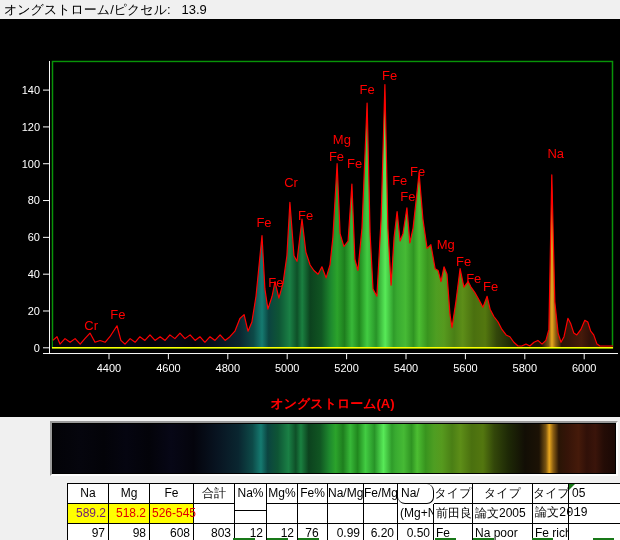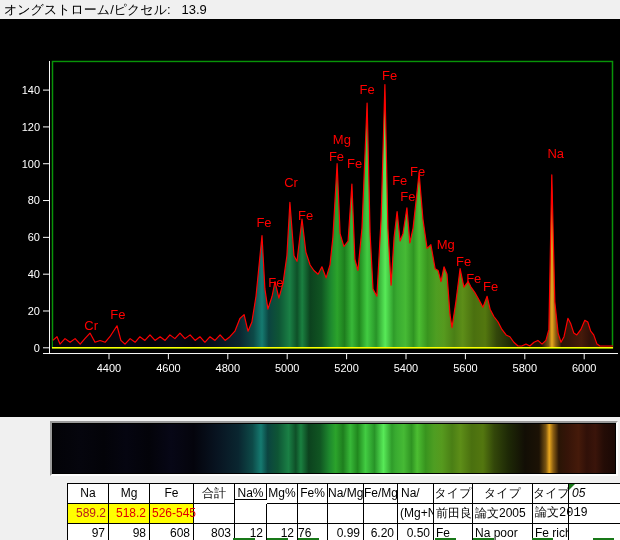--- a/index.html
+++ b/index.html
@@ -145,45 +145,46 @@
       <text x="389.66499999999996" y="83" fill="#ff0000" font-size="13" text-anchor="middle">Fe</text>
       <text x="399.763" y="193" fill="#ff0000" font-size="13" text-anchor="middle">Fe</text>
       <text x="407.782" y="210" fill="#ff0000" font-size="13" text-anchor="middle">Fe</text>
       <text x="417.58299999999997" y="184" fill="#ff0000" font-size="13" text-anchor="middle">Fe</text>
       <text x="445.798" y="260" fill="#ff0000" font-size="13" text-anchor="middle">Mg</text>
       <text x="463.618" y="278" fill="#ff0000" font-size="13" text-anchor="middle">Fe</text>
       <text x="473.716" y="296" fill="#ff0000" font-size="13" text-anchor="middle">Fe</text>
       <text x="490.645" y="304" fill="#ff0000" font-size="13" text-anchor="middle">Fe</text>
       <text x="555.688" y="165" fill="#ff0000" font-size="13" text-anchor="middle">Na</text>
     </svg>
+  <div class="abs x-axis-title">オングストローム(A)</div>
 </div>
 
 <div class="abs band-frame">
   <div class="band" style="background: linear-gradient(to right, rgb(3, 3, 7) 0%, rgb(5, 5, 13) 5%, rgb(3, 3, 8) 9%, rgb(5, 5, 16) 13%, rgb(3, 3, 9) 17%, rgb(7, 7, 22) 21%, rgb(4, 4, 12) 25%, rgb(8, 19, 32) 29%, rgb(10, 38, 48) 33%, rgb(13, 74, 72) 35.5%, rgb(21, 122, 112) 37%, rgb(11, 68, 64) 38.2%, rgb(14, 85, 53) 40%, rgb(26, 128, 69) 41.9%, rgb(14, 80, 40) 43.2%, rgb(26, 128, 64) 44.1%, rgb(12, 66, 30) 45.5%, rgb(16, 85, 34) 47.5%, rgb(30, 138, 46) 49.2%, rgb(43, 163, 43) 50.3%, rgb(30, 126, 30) 51.6%, rgb(56, 184, 56) 52.9%, rgb(32, 136, 30) 54.2%, rgb(66, 204, 66) 55.6%, rgb(40, 148, 40) 57.2%, rgb(88, 234, 88) 58.8%, rgb(47, 156, 42) 60.3%, rgb(56, 170, 48) 60.9%, rgb(70, 186, 53) 62.4%, rgb(47, 148, 34) 63.8%, rgb(76, 190, 50) 64.8%, rgb(56, 148, 30) 66.3%, rgb(78, 158, 34) 67.8%, rgb(86, 154, 30) 69.2%, rgb(74, 127, 21) 71%, rgb(93, 142, 24) 72.5%, rgb(74, 112, 15) 74.5%, rgb(83, 119, 15) 76.5%, rgb(51, 71, 10) 78.5%, rgb(30, 41, 6) 81%, rgb(18, 14, 5) 84%, rgb(28, 18, 5) 86.5%, rgb(122, 85, 18) 87.7%, rgb(234, 168, 30) 88.3%, rgb(138, 94, 18) 89%, rgb(42, 21, 5) 90%, rgb(53, 20, 8) 91.5%, rgb(69, 26, 10) 93.5%, rgb(48, 16, 8) 95%, rgb(58, 20, 10) 96.5%, rgb(36, 12, 6) 98%, rgb(26, 8, 5) 100%);"></div>
 </div>
 
 <div class="abs results-table" style="left: 67px; top: 483px;">
     <div class="trow" style="height: 20px;">
       <div class="tcell hdr" style="width: 41px; height: 20px;"><span class="txt">Na</span></div>
       <div class="tcell hdr" style="width: 41px; height: 20px;"><span class="txt">Mg</span></div>
       <div class="tcell hdr" style="width: 44px; height: 20px;"><span class="txt">Fe</span></div>
       <div class="tcell hdr" style="width: 41px; height: 20px;"><span class="txt">合計</span></div>
-      <div class="tcell hdr" style="width: 32px; height: 16px;"><span class="txt">Na%</span></div>
+      <div class="tcell hdr" style="width: 32px; height: 27px;"><span class="txt">Na%</span></div>
       <div class="tcell hdr" style="width: 31px; height: 20px;"><span class="txt">Mg%</span></div>
       <div class="tcell hdr" style="width: 30px; height: 20px;"><span class="txt">Fe%</span></div>
       <div class="tcell hdr" style="width: 36px; height: 20px;"><span class="txt">Na/Mg</span></div>
       <div class="tcell hdr" style="width: 34px; height: 20px;"><span class="txt">Fe/Mg</span></div>
-      <div class="tcell hdr" style="width: 36px; height: 20px; text-align: left; padding-left: 3px;"><span class="txt">Na/</span></div>
+      <div class="tcell hdr" style="width: 36px; height: 20px; text-align: left; padding-left: 3px; border-radius: 7px;"><span class="txt">Na/</span></div>
       <div class="tcell hdr" style="width: 39px; height: 20px;"><span class="txt">タイプ</span></div>
       <div class="tcell hdr" style="width: 60px; height: 20px;"><span class="txt">タイプ</span></div>
       <div class="tcell hdr" style="width: 36px; height: 20px;"><span class="txt">タイプ</span></div>
-      <div class="tcell hdr" style="width: 52px; height: 20px; text-align: left; padding-left: 3px; font-style: italic;"><span class="txt">05</span><div class="tri"></div></div>
+      <div class="tcell hdr" style="width: 52px; height: 20px; text-align: left; padding-left: 3px;"><span class="txt">05</span><div class="tri"></div></div>
     </div>
     <div class="trow" style="height: 20px;">
-      <div class="tcell" style="width: 41px; height: 20px; background: rgb(255, 255, 0); color: #b91c1c; text-align: right; padding-right: 2px;"><span class="txt">589.2</span></div>
+      <div class="tcell" style="width: 41px; height: 20px; background: rgb(255, 255, 0); color: #701a75; text-align: right; padding-right: 2px;"><span class="txt">589.2</span></div>
       <div class="tcell" style="width: 41px; height: 20px; background: rgb(255, 255, 0); color: rgb(224, 0, 0); text-align: right; padding-right: 3px;"><span class="txt">518.2</span></div>
       <div class="tcell" style="width: 44px; height: 20px; background: rgb(255, 255, 0); color: rgb(224, 0, 0); text-align: left; padding-left: 2px; overflow: visible;"><span class="txt" style="z-index: 3;">526-545</span></div>
       <div class="tcell" style="width: 41px; height: 20px; text-align: left; padding-left: 2px;"></div>
       <div class="tcell" style="width: 32px; height: 20px; text-align: left; padding-left: 2px;"></div>
       <div class="tcell" style="width: 31px; height: 20px; text-align: left; padding-left: 2px;"></div>
       <div class="tcell" style="width: 30px; height: 20px; text-align: left; padding-left: 2px;"></div>
       <div class="tcell" style="width: 36px; height: 20px; text-align: left; padding-left: 2px;"></div>
       <div class="tcell" style="width: 34px; height: 20px; text-align: left; padding-left: 2px;"></div>
       <div class="tcell" style="width: 36px; height: 20px; text-align: left; padding-left: 2px;"><span class="txt">(Mg+Na)</span></div>
       <div class="tcell" style="width: 39px; height: 20px; text-align: left; padding-left: 2px;"><span class="txt">前田良</span></div>
@@ -191,21 +192,21 @@
       <div class="tcell" style="width: 36px; height: 20px; text-align: left; padding-left: 2px; overflow: visible; font-family: Liberation Mono, monospace;"><span class="txt" style="z-index: 3;">論文2019</span></div>
       <div class="tcell" style="width: 52px; height: 20px; text-align: left; padding-left: 2px;"></div>
     </div>
     <div class="trow" style="height: 17px;">
       <div class="tcell" style="width: 41px; height: 17px; text-align: right; padding-right: 3px;"><span class="txt">97</span></div>
       <div class="tcell" style="width: 41px; height: 17px; text-align: right; padding-right: 3px;"><span class="txt">98</span></div>
       <div class="tcell" style="width: 44px; height: 17px; text-align: right; padding-right: 3px;"><span class="txt">608</span></div>
       <div class="tcell" style="width: 41px; height: 17px; text-align: right; padding-right: 3px;"><span class="txt">803</span></div>
       <div class="tcell" style="width: 32px; height: 17px; text-align: right; padding-right: 3px;"><span class="txt">12</span></div>
       <div class="tcell" style="width: 31px; height: 17px; text-align: right; padding-right: 3px;"><span class="txt">12</span></div>
-      <div class="tcell" style="width: 30px; height: 17px; text-align: left; padding-right: 1px;"><span class="txt">76</span></div>
+      <div class="tcell" style="width: 30px; height: 17px; text-align: center; padding-right: 1px;"><span class="txt">76</span></div>
       <div class="tcell" style="width: 36px; height: 17px; text-align: right; padding-right: 3px;"><span class="txt">0.99</span></div>
       <div class="tcell" style="width: 34px; height: 17px; text-align: right; padding-right: 3px;"><span class="txt">6.20</span></div>
       <div class="tcell" style="width: 36px; height: 17px; text-align: right; padding-right: 3px;"><span class="txt">0.50</span></div>
       <div class="tcell" style="width: 39px; height: 17px; text-align: left; padding-left: 2px;"><span class="txt">Fe</span></div>
       <div class="tcell" style="width: 60px; height: 17px; text-align: left; padding-left: 2px;"><span class="txt">Na poor</span></div>
       <div class="tcell" style="width: 36px; height: 17px; text-align: left; padding-left: 2px;"><span class="txt">Fe rich</span></div>
       <div class="tcell" style="width: 52px; height: 17px; text-align: left; padding-left: 2px;"></div>
     </div>
   </div>
 

